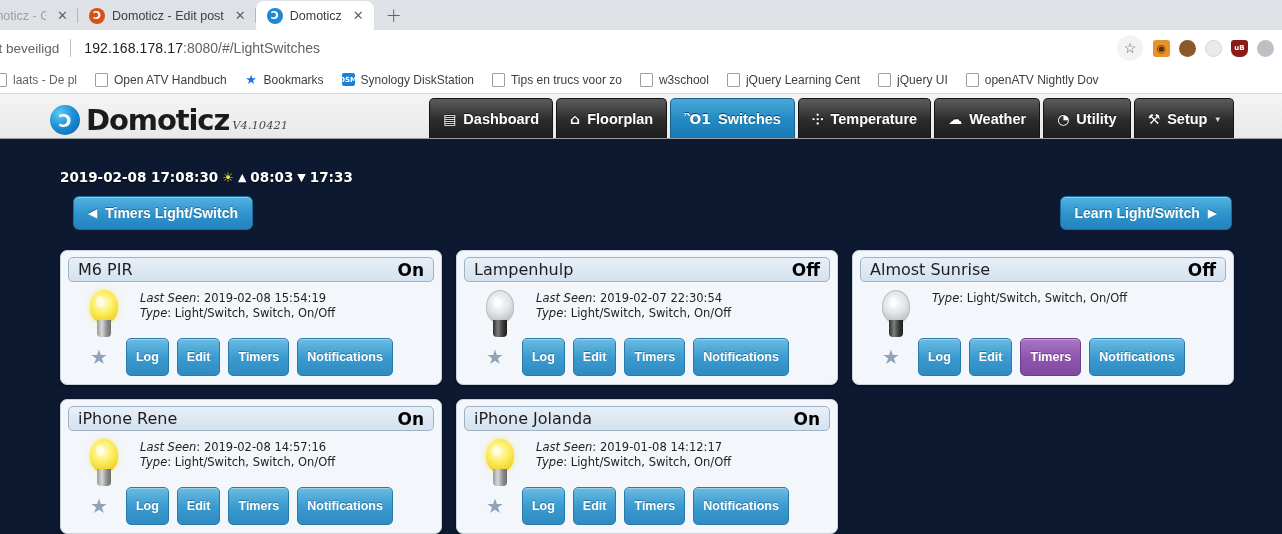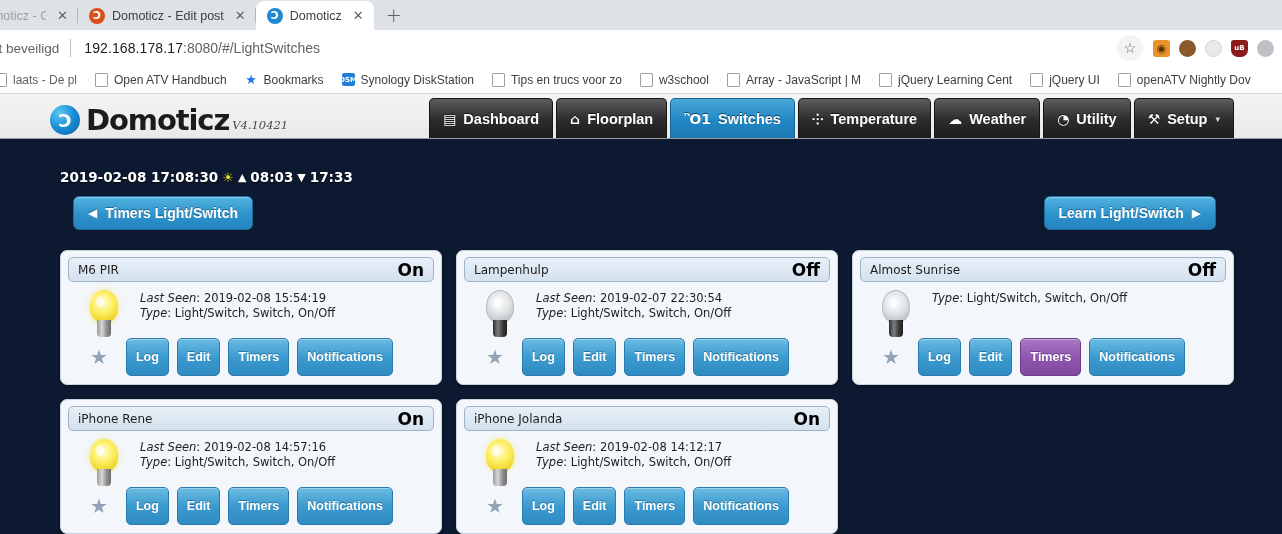--- a/index.html
+++ b/index.html
@@ -203,21 +203,21 @@
     display: flex; align-items: center; gap: 8px;
     background: linear-gradient(#53b3e0, #2f93cc 52%, #2384c0);
     border: 1px solid #1d6e9e;
     border-radius: 6px;
     color: #fff; font-size: 14px; font-weight: bold;
     text-shadow: 0 -1px 0 rgba(0,0,0,.35);
     box-shadow: inset 0 1px 0 rgba(255,255,255,.35);
     white-space: nowrap;
   }
   .btn-blue.left { left: 13px; }
-  .btn-blue.right { right: 16px; }
+  .btn-blue.right { right: 0; }
   .btn-arrow { font-size: 12px; font-family: "DejaVu Sans", sans-serif; }
 
   .cards {
     display: flex; flex-wrap: wrap;
     gap: 14px;
     padding: 4px 0 0 42px;
     width: 1232px;
   }
   .card {
     width: 382px;
@@ -229,21 +229,21 @@
   }
   .card-head {
     height: 25px;
     background: linear-gradient(#e8eff7, #d4e2ef);
     border: 1px solid #9fb3c6;
     border-radius: 5px;
     display: flex; align-items: center; justify-content: space-between;
     padding: 0 9px;
   }
   .card-title {
-    font-size: 12px; color: #1d1d1d;
+    font-size: 16px; color: #1d1d1d;
     font-family: "DejaVu Sans", sans-serif;
     overflow: hidden; white-space: nowrap;
   }
   .card-state {
     font-size: 17px; font-weight: bold; color: #000;
     font-family: "DejaVu Sans", sans-serif;
   }
   .card-body { display: flex; padding: 6px 0 0 0; }
   .bulb-wrap {
     width: 72px; flex: 0 0 72px;
@@ -376,24 +376,20 @@
     <div class="bm">
       <span class="bm-ico"></span>
       <span class="bm-label">Tips en trucs voor zo</span>
     </div>
     <div class="bm">
       <span class="bm-ico"></span>
       <span class="bm-label">w3school</span>
     </div>
     <div class="bm">
       <span class="bm-ico"></span>
-      <span class="bm-label">Array - JavaScript | M</span>
-    </div>
-    <div class="bm">
-      <span class="bm-ico"></span>
       <span class="bm-label">jQuery Learning Cent</span>
     </div>
     <div class="bm">
       <span class="bm-ico"></span>
       <span class="bm-label">jQuery UI</span>
     </div>
     <div class="bm">
       <span class="bm-ico"></span>
       <span class="bm-label">openATV Nightly Dov</span>
     </div>
@@ -605,21 +601,21 @@
           </div>
           <div class="card-body">
             <div class="bulb-wrap">
               <div class="bulb on">
                 <span class="glass"></span>
                 <span class="neck"></span>
                 <span class="base"></span>
               </div>
             </div>
             <div class="card-info">
-              <div class="info-line"><span class="info-key">Last Seen</span>: <span>2019-02-08 14:12:17</span></div>
+              <div class="info-line"><span class="info-key">Last Seen</span>: <span>2019-01-08 14:12:17</span></div>
               <div class="info-line"><span class="info-key">Type</span>: <span>Light/Switch, Switch, On/Off</span></div>
             </div>
           </div>
           <div class="card-foot">
             <span class="fav-star">★</span>
             <div class="minibtn">
               <span>Log</span>
             </div>
             <div class="minibtn">
               <span>Edit</span>

